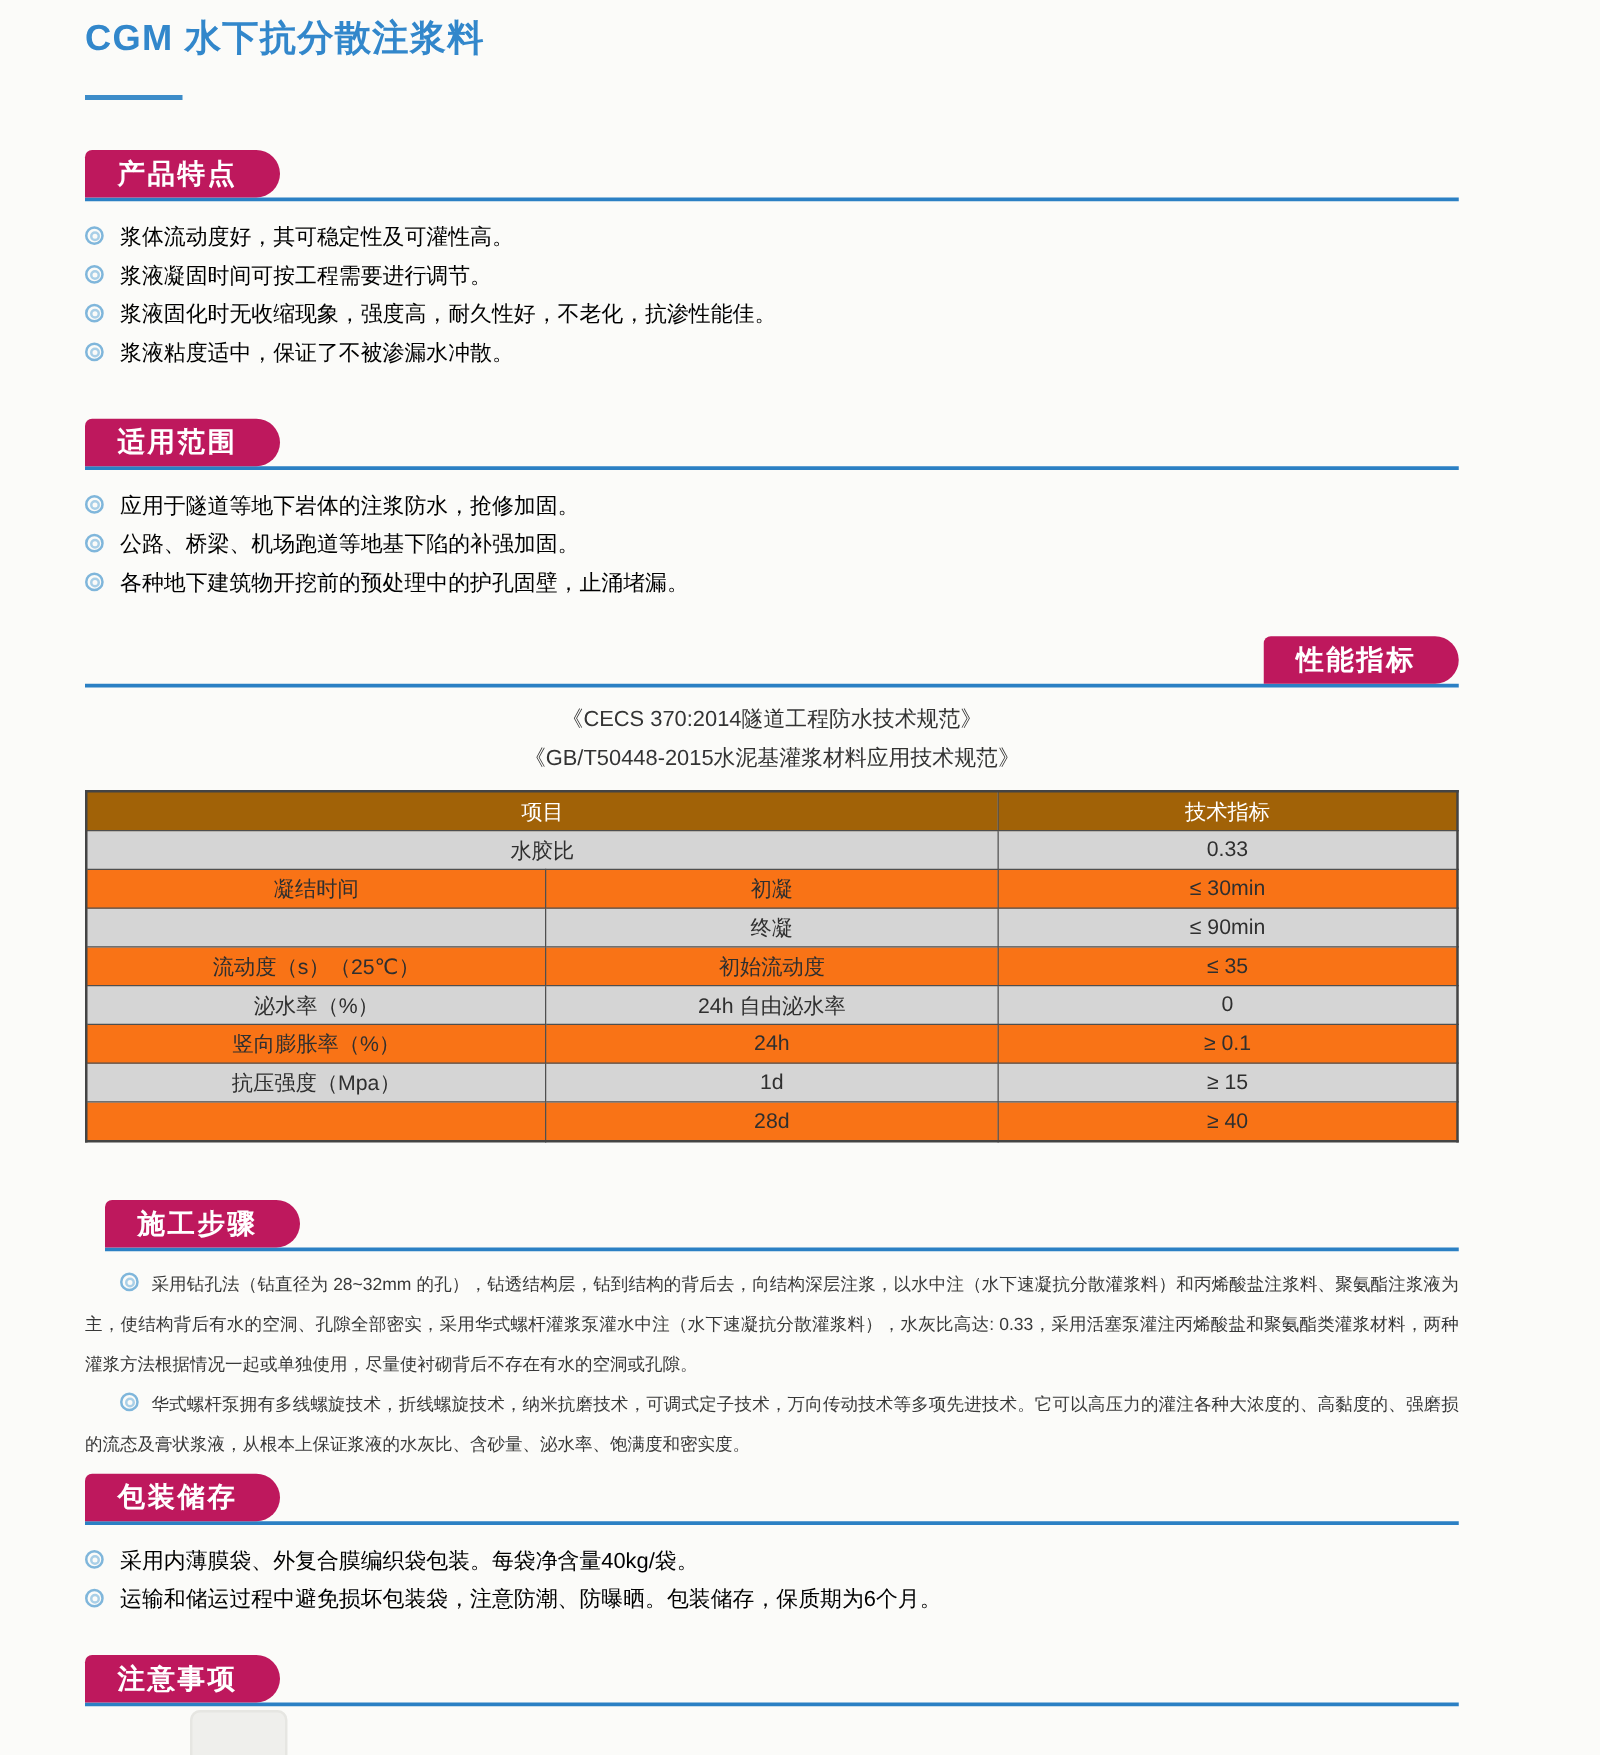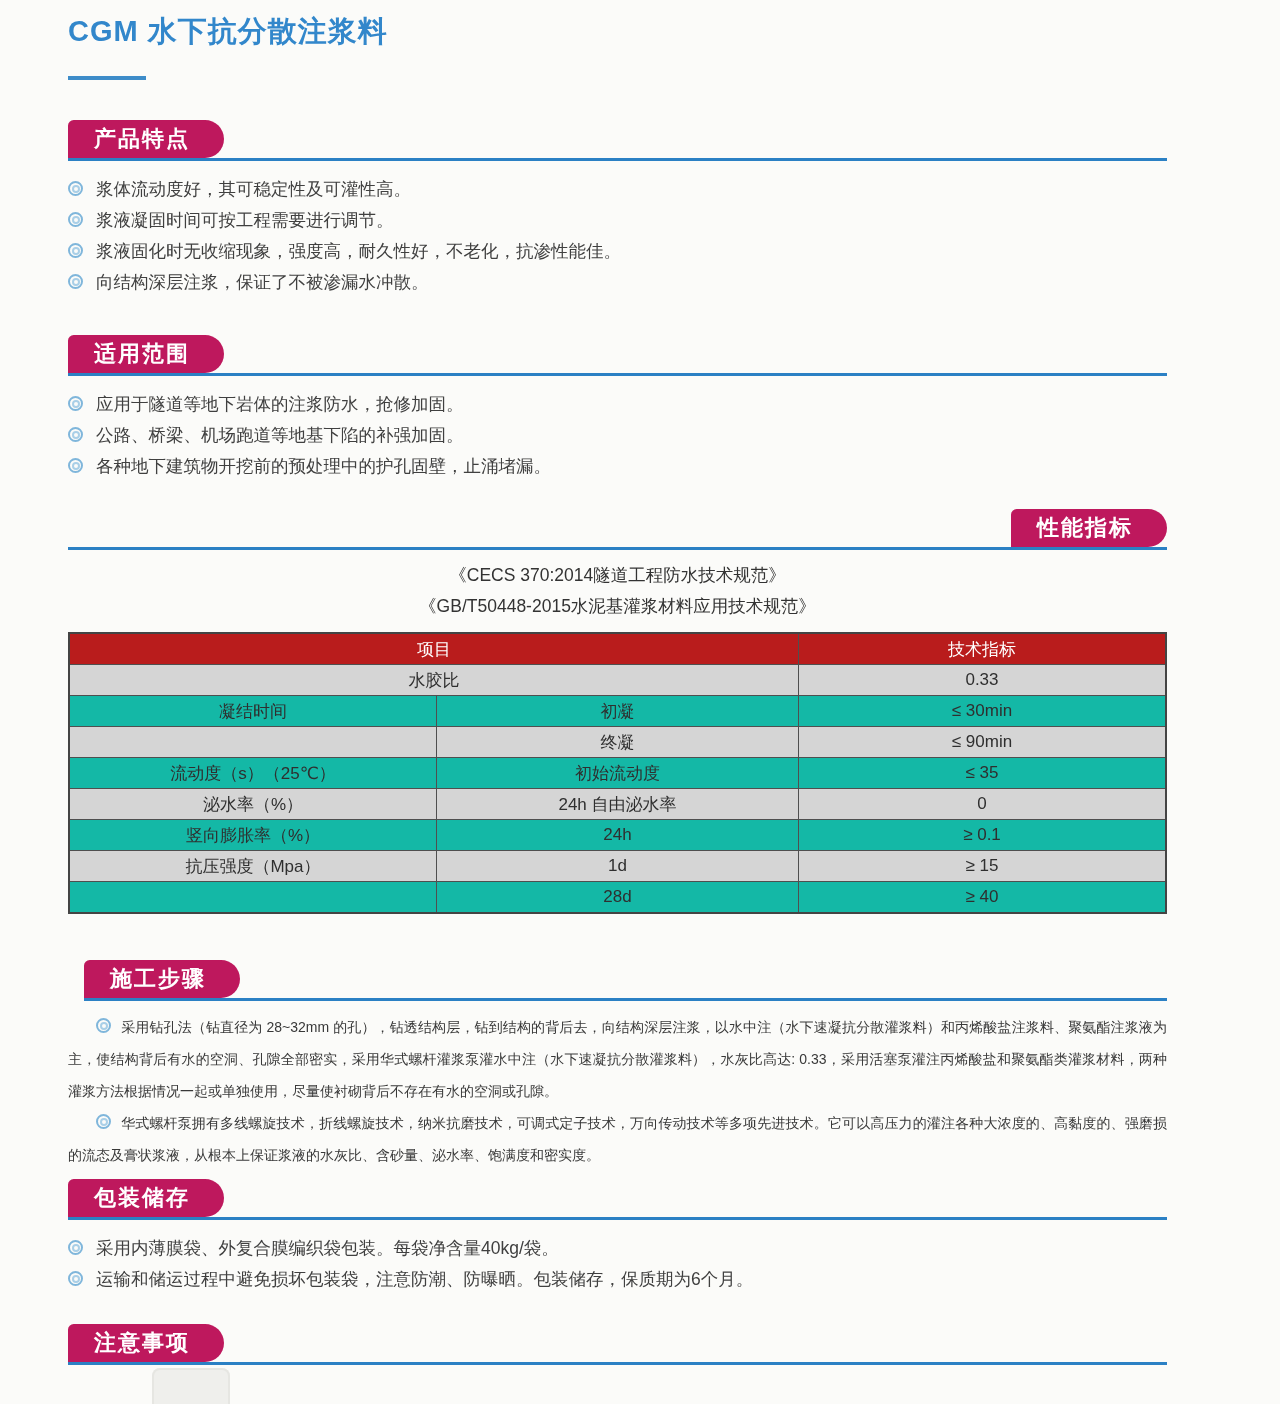--- a/index.html
+++ b/index.html
@@ -30,44 +30,44 @@
     line-height:38px;height:38px;
     padding:0 34px 0 26px;
     border-radius:6px 20px 20px 0;
     vertical-align:bottom;
   }
 
   
   ul.bullets{list-style:none;margin:12px 0 0 0;padding:0;}
   ul.bullets li{
     display:flex;align-items:center;gap:13px;
-    height:31px;font-size:17.5px;color:#404040;
+    height:31px;font-size:17.5px;color:#000000;
   }
   .ring{
     flex:0 0 auto;display:inline-block;position:relative;
     width:11px;height:11px;border:2px solid #7fb6db;border-radius:50%;
   }
   .ring::after{
     content:"";position:absolute;left:1.5px;top:1.5px;
     width:4px;height:4px;border:2px solid #a9cfe7;border-radius:50%;
   }
 
   
   .standards{margin-top:10px;text-align:center;font-size:17.5px;line-height:31px;color:#333;}
   table.spec{
     width:100%;margin-top:10px;border-collapse:collapse;
     border:2px solid #444;
   }
   table.spec th,table.spec td{
     border:1px solid #4f4f4f;height:30px;padding:0 6px;
     text-align:center;font-size:17px;color:#2f2f2f;font-weight:normal;
   }
-  table.spec thead th{background:#b91c1c;color:#ffffff;}
+  table.spec thead th{background:#a16207;color:#ffffff;}
   tr.row-gray td{background:#d5d5d5;}
-  tr.row-white td{background:#14b8a6;}
+  tr.row-white td{background:#f97316;}
   col.c1{width:33.5%;}col.c2{width:33%;}col.c3{width:33.5%;}
 
   
   .paras{margin-top:10px;}
   .paras p{
     margin:0;text-indent:2em;text-align:justify;
     font-size:14px;line-height:32px;color:#383838;
   }
   .ring-inline{
     display:inline-block;position:relative;
@@ -113,21 +113,21 @@
     <li>
         <span class="ring"></span>
         <span>浆液凝固时间可按工程需要进行调节。</span>
       </li>
     <li>
         <span class="ring"></span>
         <span>浆液固化时无收缩现象，强度高，耐久性好，不老化，抗渗性能佳。</span>
       </li>
     <li>
         <span class="ring"></span>
-        <span>向结构深层注浆，保证了不被渗漏水冲散。</span>
+        <span>浆液粘度适中，保证了不被渗漏水冲散。</span>
       </li>
   </ul>
 
   <div class="section-head mt-scope">
     <span class="badge">适用范围</span>
   </div>
   <ul class="bullets">
     <li>
         <span class="ring"></span>
         <span>应用于隧道等地下岩体的注浆防水，抢修加固。</span>

